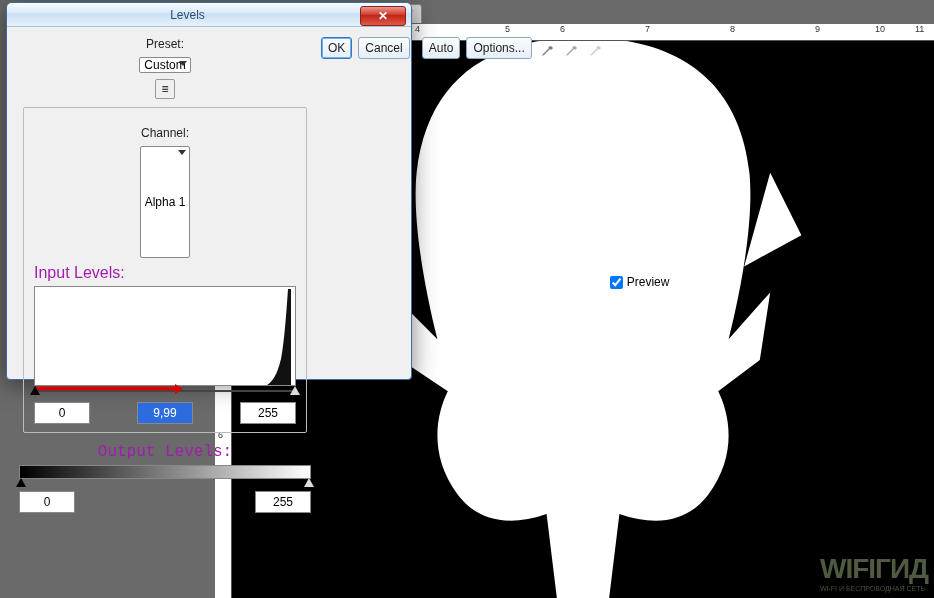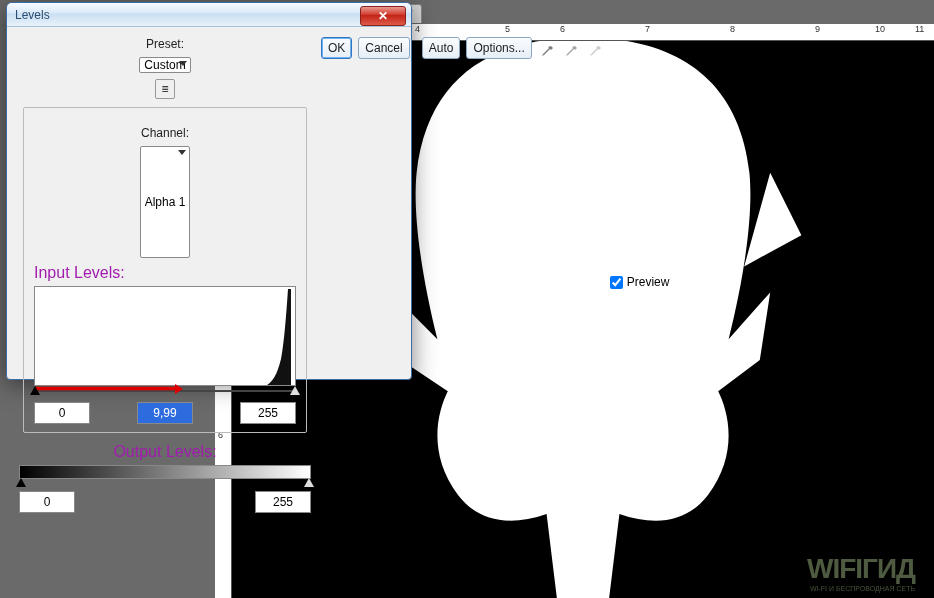--- a/index.html
+++ b/index.html
@@ -49,27 +49,26 @@
     background: #000;
     overflow: hidden;
     z-index: 0;
   }
   .mask {
     position:absolute; left:50%; top:48%;
     transform: translate(-50%,-50%);
     fill: #fff;
   }
   .watermark {
-    position:absolute; right:19px; bottom:6px;
+    position:absolute; right:6px; bottom:6px;
     color:rgba(120,140,100,0.65);
     font-weight:bold; font-size:28px;
     font-family: Arial Black, Arial, sans-serif;
     letter-spacing:-1px;
     text-shadow:0 0 2px #000;
-    text-align:right;
   }
   .watermark small {display:block; font-size:7px; letter-spacing:0; opacity:0.9; font-weight:normal;}
 
   
   .dialog {
     position: absolute;
     top: 2px; left: 6px;
     width: 404px; height: 376px;
     background: #f0f0f0;
     border: 1px solid #3b6ea5;
@@ -78,20 +77,21 @@
     z-index: 10;
     display:flex; flex-direction:column;
   }
   .titlebar {
     height: 28px;
     background: linear-gradient(#f7fbff,#d9e9f9 45%,#cadef1 46%,#e8f2fb);
     border-radius: 5px 5px 0 0;
     display:flex; align-items:center;
     padding: 0 0 0 8px;
     border-bottom: 1px solid #a8c2dc;
+    text-align: center;
   }
   .titlebar .title { color:#2a4d72; font-size:12px; flex:1;}
   .closebtn {
     width:44px; height:18px;
     margin:3px 5px 0 0;
     background: linear-gradient(#e89a90,#d1362a 45%,#c22417 46%,#dd5a4a);
     border:1px solid #88221a;
     border-radius:3px;
     display:flex; align-items:center; justify-content:center;
     color:#fff; font-weight:bold; font-size:12px;
@@ -159,21 +159,21 @@
     border-left:5px solid transparent;border-right:5px solid transparent;
   }
   .tri.black { border-bottom:9px solid #000; left:-4px;}
   .tri.white { border-bottom:9px solid #ddd; right:-4px;}
   .inputs3 { display:flex; justify-content:space-between; margin-top:4px;}
   .numin {
     width:50px; height:18px; border:1px solid #888;
     background:#fff; text-align:center; font-size:12px;
   }
   .numin.sel { background:#2d6cdf; color:#fff;}
-  .output-label {margin-top:10px; display:block;}
+  .output-label {margin-top:10px; display:block;font-family:Liberation Mono, monospace;}
   .gradient-bar {
     margin-top:4px; height:12px;
     border:1px solid #888;
     background: linear-gradient(to right,#000,#fff);
     position:relative;
   }
   .inputs2 {display:flex; justify-content:space-between; margin-top:4px;}
   
   .btn {
     height:22px; border:1px solid #8aa5c2;

